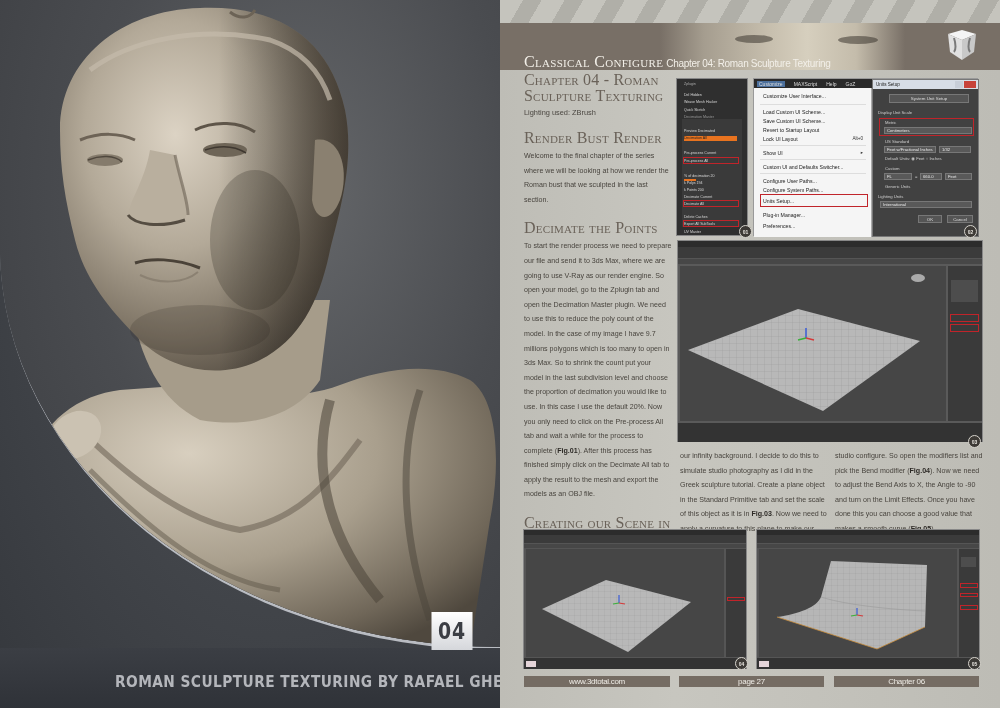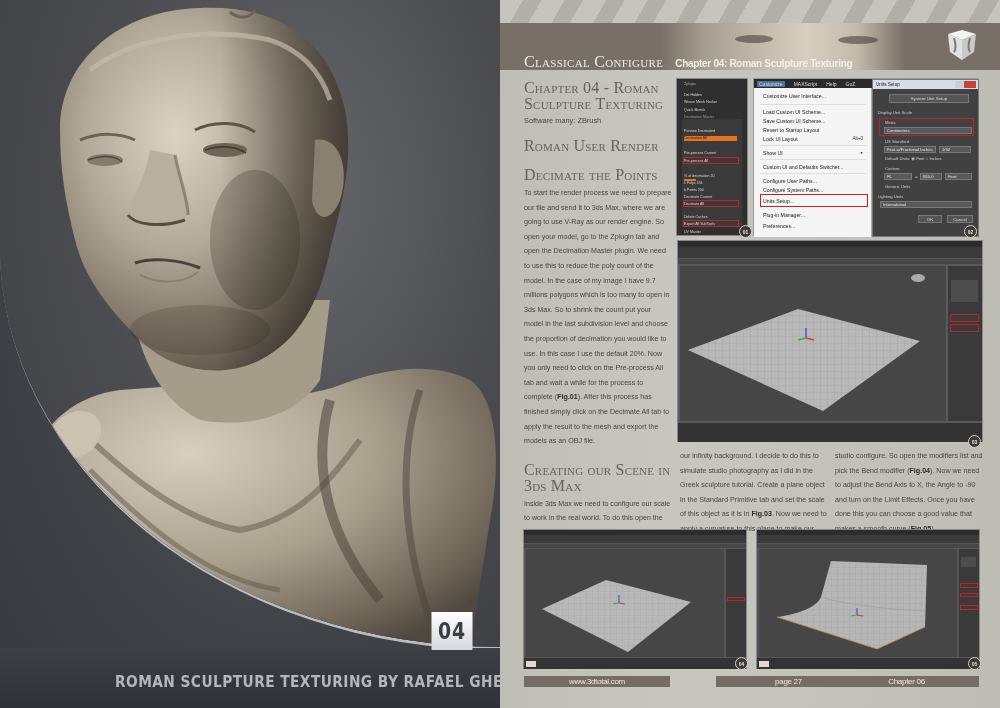--- a/index.html
+++ b/index.html
@@ -60,25 +60,25 @@
       background: linear-gradient(90deg, rgba(120,111,102,1) 0%, #a59d8f 18%, #c7bfae 45%, #d6cfbe 60%, #c4bcab 80%, rgba(120,111,102,1) 100%);
     }
     .header-eye { position: absolute; height: 8px; border-radius: 50%; background: rgba(60,54,48,0.55); }
     .header-title {
       position: absolute; left: 24px; top: 30px; white-space: nowrap;
       color: #f2efe8; font-family: "Liberation Serif", serif;
       font-size: 16px; font-variant: small-caps; letter-spacing: 0.3px;
     }
     .header-sub {
       font-family: "Liberation Sans", sans-serif; font-variant: normal;
-      font-size: 10px; letter-spacing: -0.3px; margin-left: 12px; font-weight: bold;
+      font-size: 10px; letter-spacing: -0.3px; margin-left: 3px;
     }
     .logo { position: absolute; left: 446px; top: 28px; width: 32px; height: 34px; }
 
-    .col-left { position: absolute; left: 24px; top: 80px; width: 148px; }
+    .col-left { position: absolute; left: 24px; top: 72px; width: 148px; }
     .h-chapter, .h-section {
       font-family: "Liberation Serif", serif; font-variant: small-caps;
       color: #6a6259; line-height: 1.0;
     }
     .h-chapter { font-size: 16px; letter-spacing: 0.2px; }
     .h-section { font-size: 16px; margin-top: 13px; letter-spacing: 0.2px; }
     .software { font-size: 7.4px; color: #4a4640; margin-top: 4px; }
     .body-text {
       font-size: 7.1px; line-height: 14.6px; color: #48443e; margin-top: 3px;
     }
@@ -238,23 +238,24 @@
   <svg class="logo" viewBox="0 0 32 34">
     <path d="M2 6 L16 2 L30 6 L16 12 Z" fill="#f4f4f4"></path>
     <path d="M2 6 L16 12 L16 32 L4 24 Z" fill="#e0e0e0"></path>
     <path d="M30 6 L16 12 L16 32 L28 24 Z" fill="#c9c9c9"></path>
     <path d="M8 10 C10 16 10 22 8 24" stroke="#7a7a7a" stroke-width="2" fill="none"></path>
     <path d="M24 10 C22 16 22 22 24 24" stroke="#7a7a7a" stroke-width="2" fill="none"></path>
   </svg>
 
   <div class="col-left">
     <div class="h-chapter">Chapter 04 - Roman Sculpture Texturing</div>
-    <div class="software">Software many: ZBrush</div>
-
-    <div class="h-section">Roman User Render</div>
+    <div class="software">Lighting used: ZBrush</div>
+
+    <div class="h-section">Render Bust Render</div>
+    <div class="body-text">Welcome to the final chapter of the series where we will be looking at how we render the Roman bust that we sculpted in the last section.</div>
 
     <div class="h-section">Decimate the Points</div>
     <div class="body-text"><span>To start the render process we need to prepare our file and send it to 3ds Max, where we are going to use V-Ray as our render engine. So open your model, go to the Zplugin tab and open the Decimation Master plugin. We need to use this to reduce the poly count of the model. In the case of my image I have 9.7 millions polygons which is too many to open in 3ds Max. So to shrink the count put your model in the last subdivision level and choose the proportion of decimation you would like to use. In this case I use the default 20%. Now you only need to click on the Pre-process All tab and wait a while for the process to complete (</span><b>Fig.01</b><span>). After this process has finished simply click on the Decimate All tab to apply the result to the mesh and export the models as an OBJ file.</span></div>
 
     <div class="h-section">Creating our Scene in 3ds Max</div>
     <div class="body-text"><span>Inside 3ds Max we need to configure our scale to work in the real world. To do this open the Customize tab and select Unit Setup. Next configure the scene as it is in </span><b>Fig.02</b><span>. Now our scene is set to cm. Now we need to build</span></div>
   </div>
 
   <div class="col-mid-text body-text"><span>our infinity background. I decide to do this to simulate studio photography as I did in the Greek sculpture tutorial. Create a plane object in the Standard Primitive tab and set the scale of this object as it is in </span><b>Fig.03</b><span>. Now we need to apply a curvature to this plane to make our</span></div>
 
@@ -423,15 +424,15 @@
       <div style="position:absolute; left:1px; top:44px; width:18px; height:4px; border:1px solid #c0242a;"></div>
       <div style="position:absolute; left:1px; top:56px; width:18px; height:5px; border:1px solid #c0242a;"></div>
     </div>
     <div class="mx-time" style="left:0; top:128px; width:100%; height:11px;">
       <div style="position:absolute; left:2px; top:3px; width:10px; height:6px; background:#e4d4d8;"></div>
     </div>
     <div class="fig-badge" style="left:211px; top:127px;">05</div>
   </div>
 
   <div class="footer-bar" style="left:24px; width:146px;">www.3dtotal.com</div>
-  <div class="footer-bar" style="left:179px; width:145px;margin-left:37px;">page 27</div>
+  <div class="footer-bar" style="left:179px; width:145px;">page 27</div>
   <div class="footer-bar" style="left:334px; width:145px;">Chapter 06</div>
 </div>
 
 </body></html>

